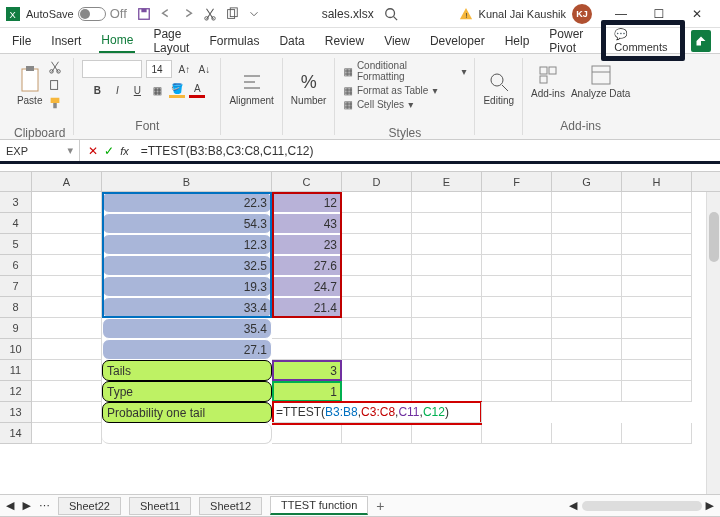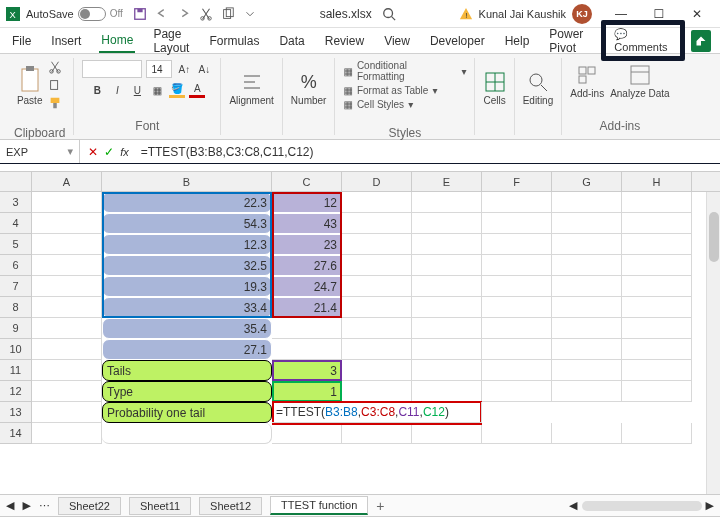--- a/index.html
+++ b/index.html
@@ -37,21 +37,21 @@
   .group-body { flex: 1; display: flex; align-items: center; gap: 6px; }
   .big-btn { display: flex; flex-direction: column; align-items: center; gap: 2px; font-size: 10px; color: #444; }
   .paste-icon { width: 24px; height: 28px; }
   .font-row { display: flex; gap: 4px; align-items: center; }
   .font-box { border: 1px solid #ccc; background: #fff; height: 18px; font-size: 10px; padding: 0 4px; display: flex; align-items: center; }
   .mini-btn { width: 16px; height: 16px; display: flex; align-items: center; justify-content: center; font-size: 10px; color: #444; }
   .styles-body { display: flex; flex-direction: column; gap: 3px; font-size: 10px; color: #555; }
   .styles-body div { display: flex; align-items: center; gap: 4px; }
 
   
-  .formula-bar { height: 24px; display: flex; align-items: center; border-bottom: 1px solid #0f172a; }
+  .formula-bar { height: 24px; display: flex; align-items: center; border-bottom: 3px solid #0f172a; }
   .name-box { width: 80px; border-right: 1px solid #ccc; padding: 0 6px; font-size: 11px; height: 100%; display: flex; align-items: center; justify-content: space-between; }
   .fb-icons { display: flex; gap: 6px; padding: 0 8px; align-items: center; }
   .fx { font-style: italic; font-size: 11px; }
   .formula-input { flex: 1; font-size: 12px; padding: 0 4px; }
 
   
   .grid-wrap { position: relative; height: 322px; overflow: hidden; }
   .col-headers { height: 20px; display: flex; background: #f0f0f0; border-bottom: 1px solid #ccc; }
   .corner { width: 32px; border-right: 1px solid #ccc; background: #f0f0f0; }
   .ch { border-right: 1px solid #ccc; display: flex; align-items: center; justify-content: center; font-size: 11px; color: #444; }
@@ -93,21 +93,21 @@
 <div class="titlebar">
   <svg class="app-icon" viewBox="0 0 24 24">
       <rect width="24" height="24" fill="#107c41"></rect>
       <text x="6" y="18" font-size="16" fill="#fff">X</text>
     </svg>
   <div class="autosave">
     <span>AutoSave</span>
     <div class="toggle">
         <div class="toggle-knob"></div>
       </div>
-    <span style="font-size:10px;color:#888">Off</span>
+    <span style="font-size:13px;color:#888">Off</span>
   </div>
   <div class="qat">
     <svg class="qat-icon" viewBox="0 0 16 16">
         <rect x="2" y="2" width="12" height="12" fill="none" stroke="#7b4fa0" stroke-width="1.5"></rect>
         <rect x="5" y="2" width="6" height="4" fill="#7b4fa0"></rect>
       </svg>
     <svg class="qat-icon" viewBox="0 0 16 16">
         <path d="M10 3 L4 7 L10 11" fill="none" stroke="#888" stroke-width="1.5"></path>
       </svg>
     <svg class="qat-icon" viewBox="0 0 16 16">
@@ -249,33 +249,20 @@
       <div>▦ <span>Conditional Formatting</span> ▾</div>
       <div>▦ <span>Format as Table</span> ▾</div>
       <div>▦ <span>Cell Styles</span> ▾</div>
     </div>
     <div class="group-label">Styles</div>
   </div>
   <div class="group">
     <div class="group-body">
       <div class="big-btn">
         <svg width="22" height="22" viewBox="0 0 22 22">
-            <rect x="2" y="2" width="18" height="18" fill="none" stroke="#107c41"></rect>
-            <line x1="2" y1="11" x2="20" y2="11" stroke="#107c41"></line>
-            <line x1="11" y1="2" x2="11" y2="20" stroke="#107c41"></line>
-          </svg>
-        <span>Cells</span>
-      </div>
-    </div>
-    <div class="group-label"></div>
-  </div>
-  <div class="group">
-    <div class="group-body">
-      <div class="big-btn">
-        <svg width="22" height="22" viewBox="0 0 22 22">
             <circle cx="9" cy="9" r="6" fill="none" stroke="#555"></circle>
             <line x1="14" y1="14" x2="20" y2="20" stroke="#555"></line>
           </svg>
         <span>Editing</span>
       </div>
     </div>
     <div class="group-label"></div>
   </div>
   <div class="group">
     <div class="group-body">

